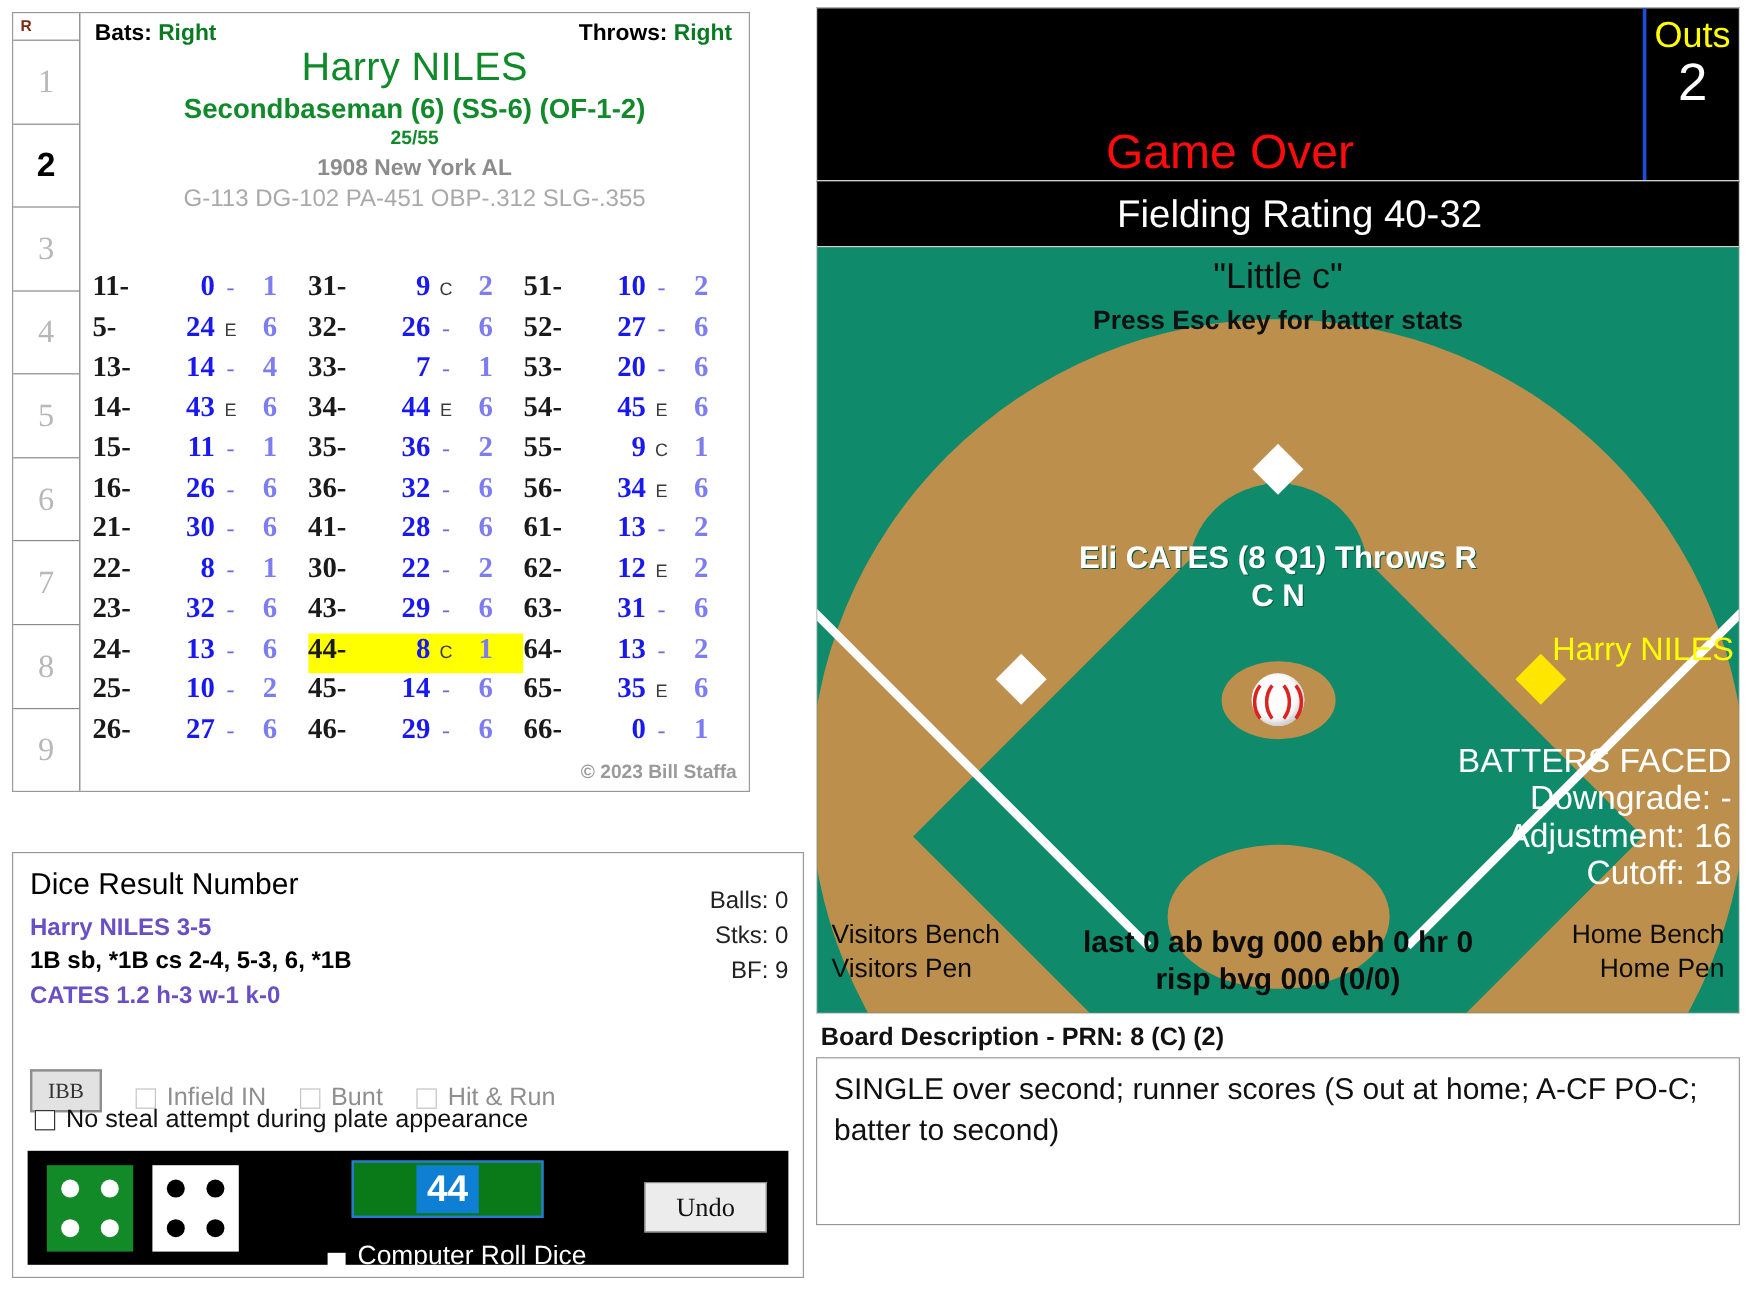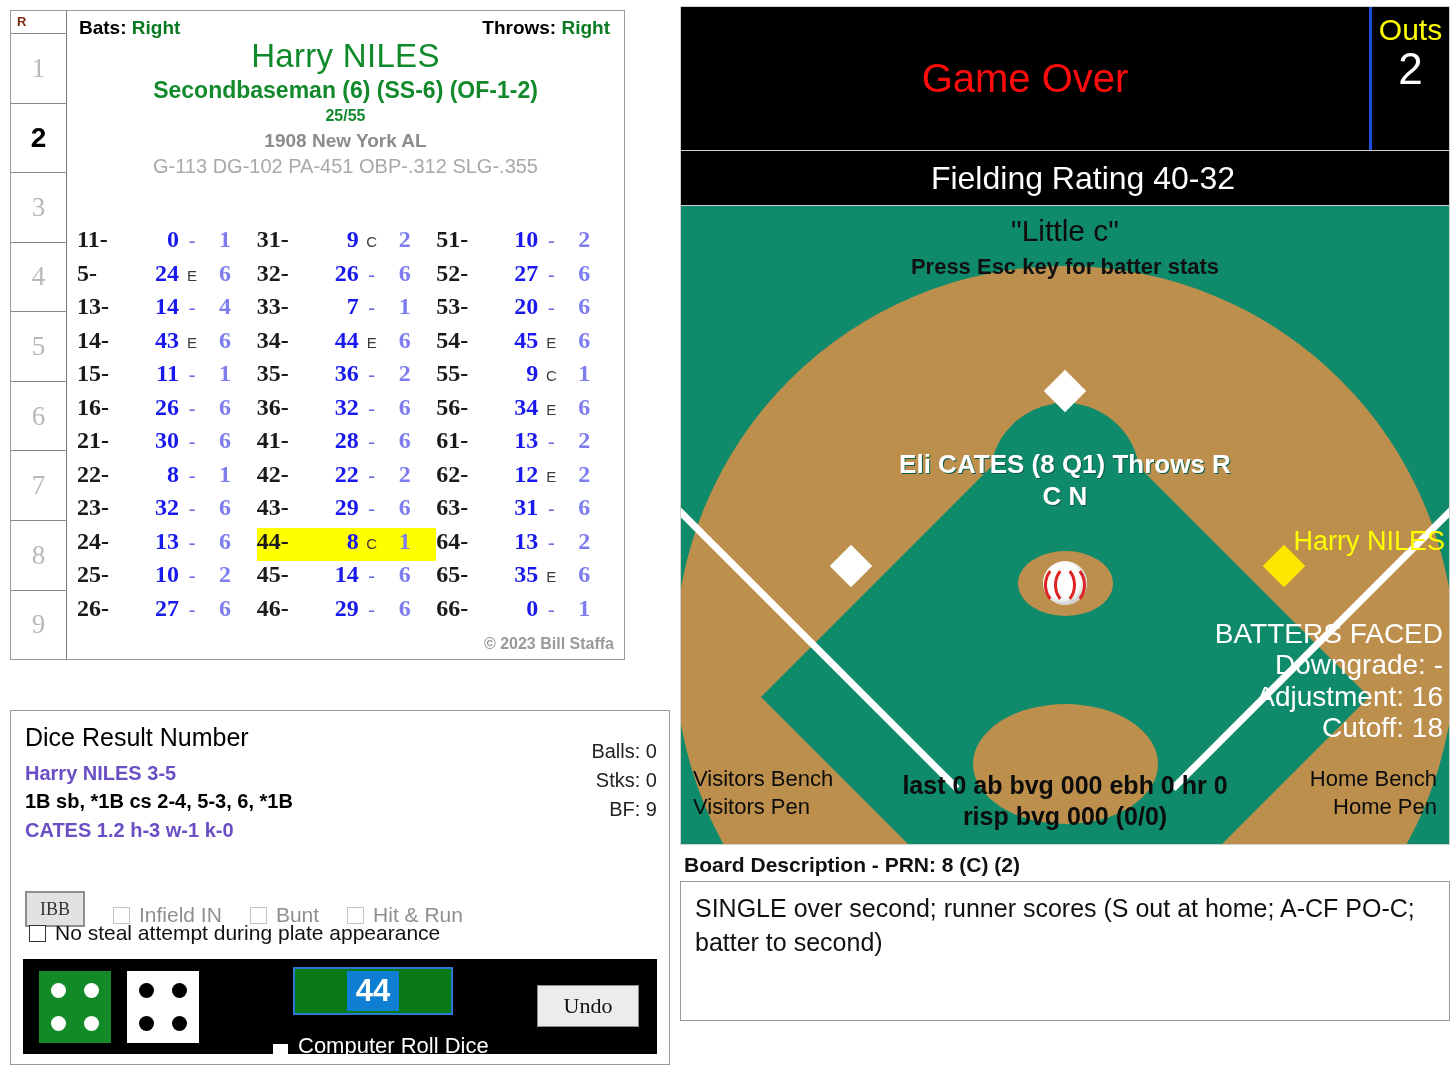--- a/index.html
+++ b/index.html
@@ -88,21 +88,21 @@
   #undo-btn{position:absolute;right:18px;top:26px;width:100px;height:40px;
        background:#ececec;border:1px solid #8a8a8a;display:flex;align-items:center;
        justify-content:center;font-size:22px;color:#111;
        font-family:"Liberation Serif",serif;}
 
   
   #right-col{position:absolute;left:680px;top:6px;width:770px;height:1065px;}
 
   #scoreboard{position:relative;height:145px;background:#000;
        border:1px solid #cfcfcf;box-sizing:border-box;display:flex;}
-  #sb-main{flex:1;display:flex;align-items:center;justify-content:center;}
+  #sb-main{flex:1;display:flex;align-items:flex-end;justify-content:center;}
   #gameover{color:#ff0b0b;font-size:40px;}
   #outs-cell{width:80px;border-left:3px solid #1d4ed8;box-sizing:border-box;
        display:flex;flex-direction:column;align-items:center;padding-top:8px;}
   #outs-label{color:#ffff00;font-size:30px;line-height:1;}
   #outs-val{color:#fff;font-size:44px;line-height:1.1;}
 
   #fieldrating{height:55px;background:#000;border:1px solid #cfcfcf;border-top:none;
        box-sizing:border-box;display:flex;align-items:center;justify-content:center;
        color:#fff;font-size:32px;padding-left:36px;}
 
@@ -303,21 +303,21 @@
               <span class="d-mid dash">-</span>
               <span class="d-end">6</span>
             </div>
             <div class="drow">
               <span class="d-key">41-</span>
               <span class="d-num">28</span>
               <span class="d-mid dash">-</span>
               <span class="d-end">6</span>
             </div>
             <div class="drow">
-              <span class="d-key">42-</span>
+              <span class="d-key">30-</span>
               <span class="d-num">22</span>
               <span class="d-mid dash">-</span>
               <span class="d-end">2</span>
             </div>
             <div class="drow">
               <span class="d-key">43-</span>
               <span class="d-num">29</span>
               <span class="d-mid dash">-</span>
               <span class="d-end">6</span>
             </div>

